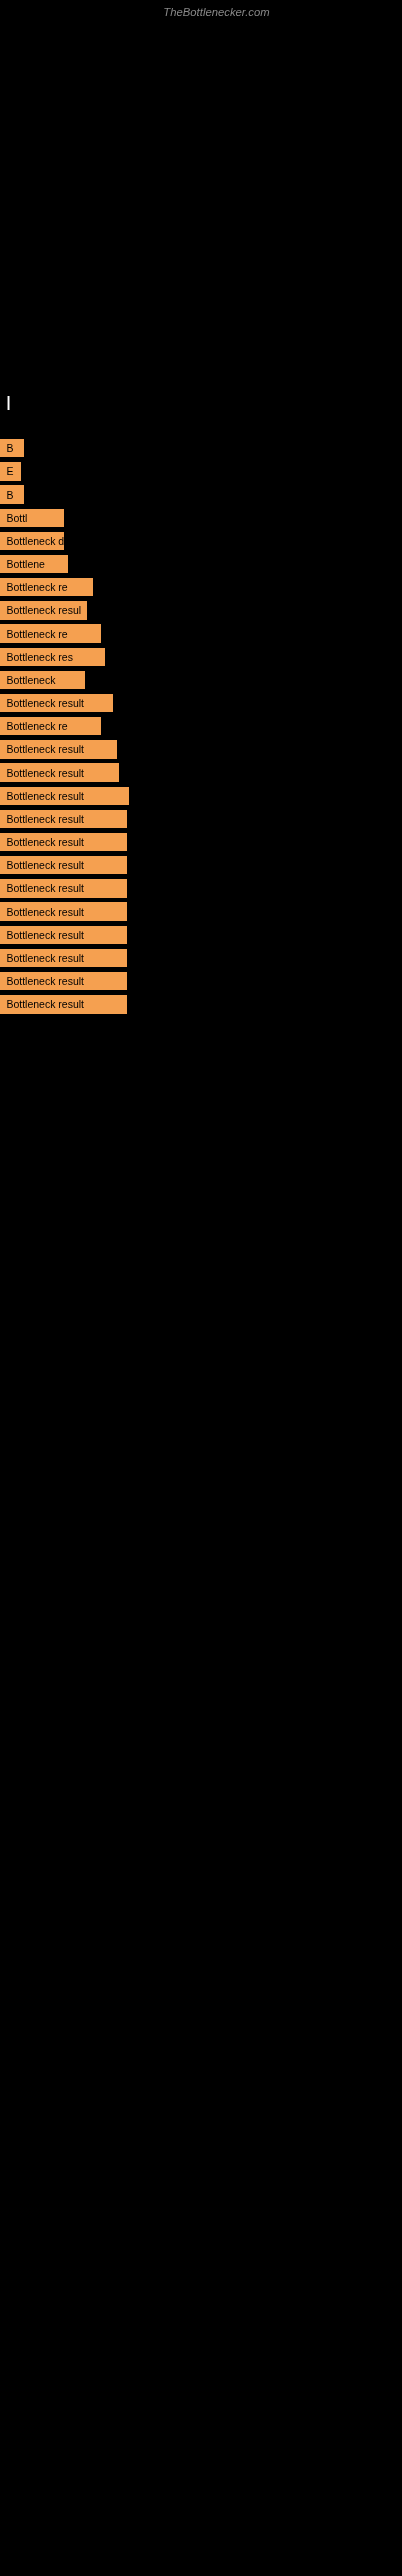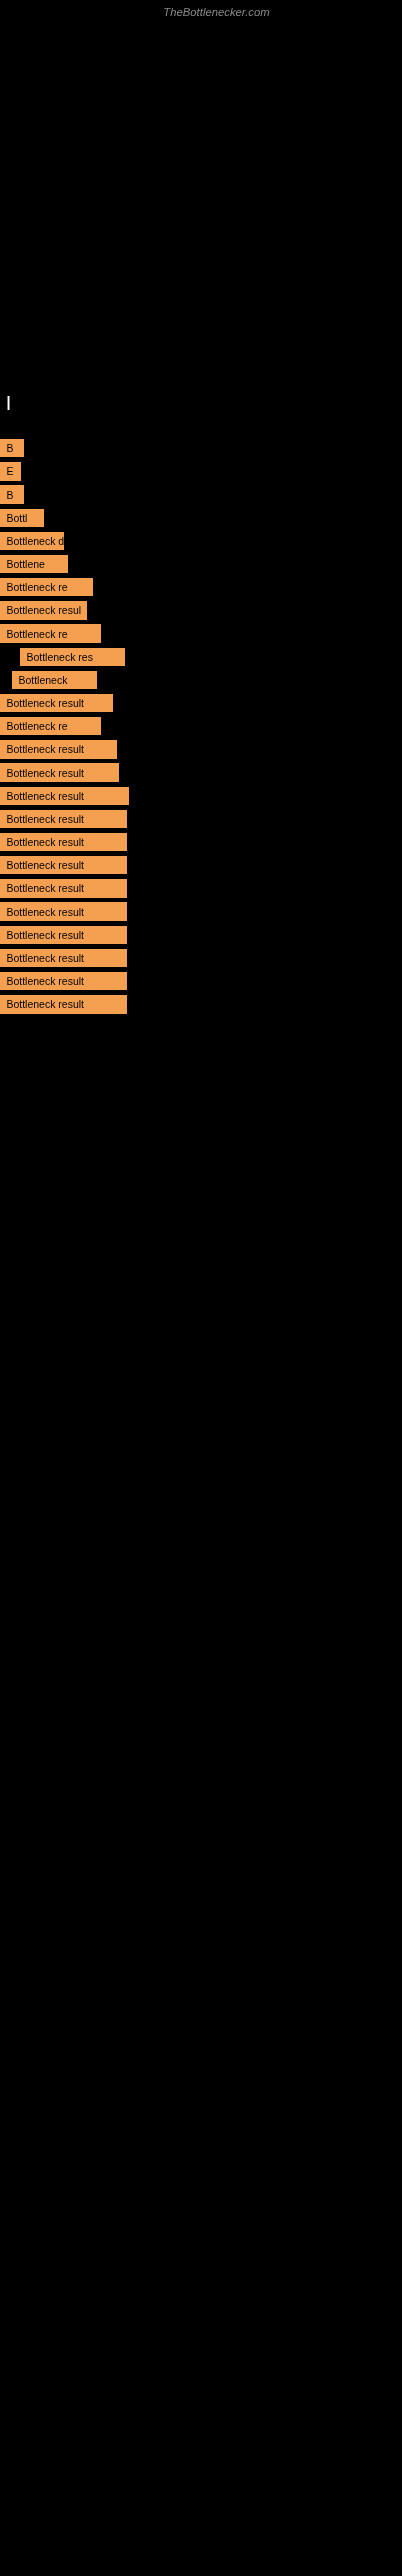--- a/index.html
+++ b/index.html
@@ -56,28 +56,28 @@
       margin-bottom: 4.8px;
       display: inline-block;
       white-space: nowrap;
       overflow: hidden;
     }
 
     
     .item-1  { width: 24px;  margin-top: 0; }
     .item-2  { width: 21px; }
     .item-3  { width: 24px; }
-    .item-4  { width: 44px; }
+    .item-4  { width: 64px; }
     .item-5  { width: 64px; }
     .item-6  { width: 68px; }
     .item-7  { width: 93px; }
     .item-8  { width: 87px; }
     .item-9  { width: 101px; }
-    .item-10 { width: 105px; margin-left: 20px; }
-    .item-11 { width: 85px; margin-left: 12px; }
+    .item-10 { width: 105px; }
+    .item-11 { width: 85px; }
     .item-12 { width: 113px; }
     .item-13 { width: 101px; }
     .item-14 { width: 117px; }
     .item-15 { width: 119px; }
     .item-16 { width: 129px; }
     .item-17 { width: 127px; }
     .item-18 { width: 127px; }
     .item-19 { width: 127px; }
     .item-20 { width: 127px; }
     .item-21 { width: 127px; }

